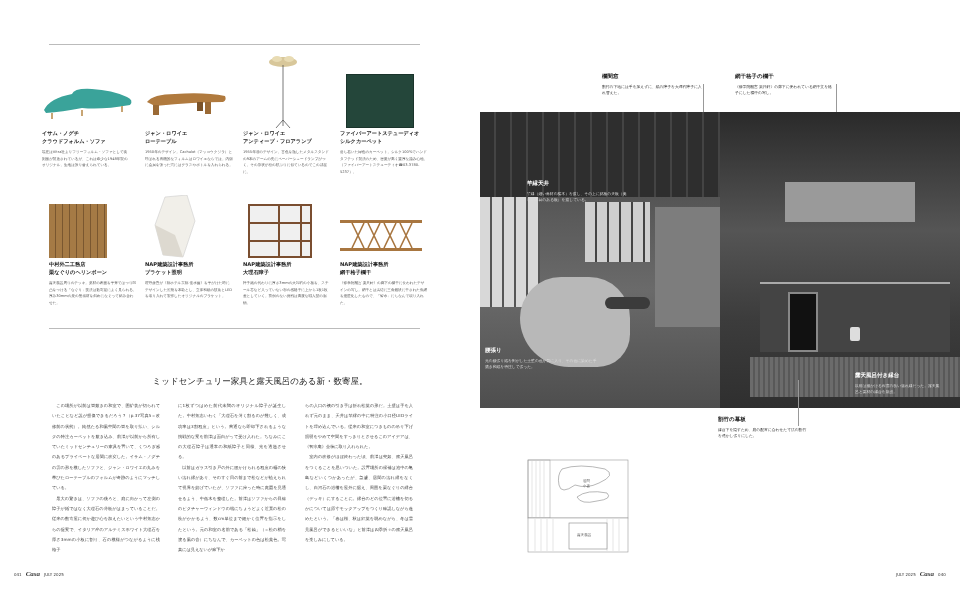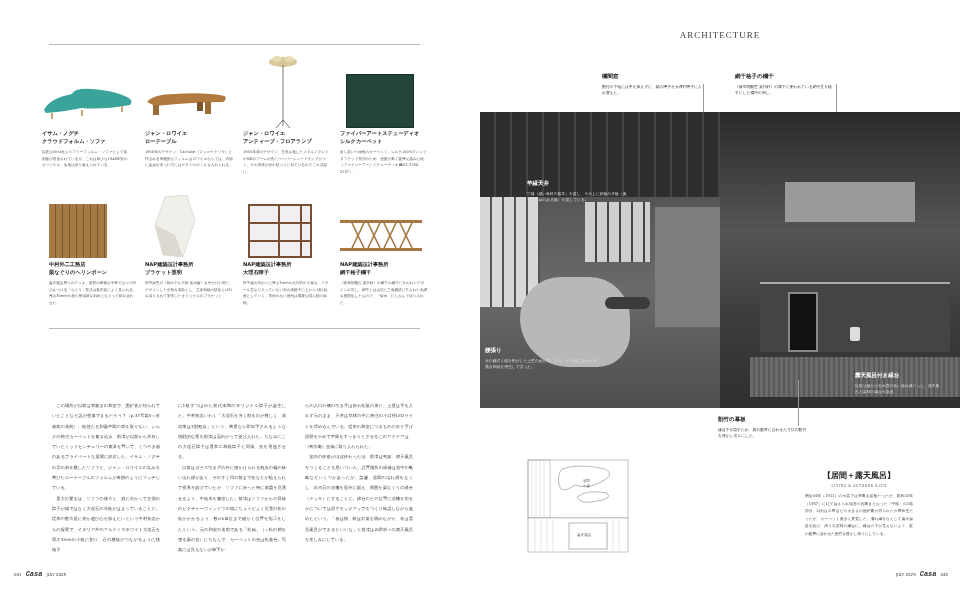--- a/index.html
+++ b/index.html
@@ -12,21 +12,21 @@
 .sec-title{position:absolute;font-family:"Liberation Serif",serif;font-size:9px;letter-spacing:1px;color:#444;text-align:center}
 .rule{position:absolute;height:1px;background:#bbb}
 .prod{position:absolute;width:88px}
 .prod .img{height:78px;position:relative}
 .prod .brand{font-size:5.2px;font-weight:bold;color:#222;line-height:7.5px;margin-top:2px}
 .prod .name{font-size:5.2px;font-weight:bold;color:#222;line-height:7.5px}
 .prod .desc{font-size:3.6px;line-height:6.7px;color:#555;margin-top:4px}
 .headline{position:absolute;left:40px;width:440px;top:376px;text-align:center;font-size:8.5px;color:#222}
 .body-col{position:absolute;top:401px;width:108px;font-size:4.2px;line-height:10.3px;color:#444;text-align:justify}
 .folio{position:absolute;font-size:4px;color:#333;display:flex;align-items:center;gap:4px}
-.logo{font-family:Liberation Mono, monospace;font-style:italic;font-weight:bold;font-size:7px}
+.logo{font-family:Liberation Serif, serif;font-style:italic;font-weight:bold;font-size:7px}
 .callout{position:absolute;font-size:3.8px;line-height:6.5px;color:#333}
 .callout .t{font-size:5.5px;font-weight:bold;color:#222;margin-bottom:4px}
 .callout.dark{color:#ddd}
 .callout.dark .t{color:#fff}
 .photo{position:absolute;overflow:hidden}
 .vline{position:absolute;width:1px;background:#999}
 </style>
 </head>
 <body>
 
@@ -115,37 +115,37 @@
           <path d="M12 19 L24 44 M24 19 L12 44 M28 19 L40 44 M40 19 L28 44 M44 19 L56 44 M56 19 L44 44 M60 19 L72 44 M72 19 L60 44" stroke="#a87640" stroke-width="1.6"></path>
         </svg>
     </div>
     <div class="brand">NAP建築設計事務所</div>
     <div class="name">網干格子欄干</div>
     <div class="desc">《修学院離宮 楽只軒》の廊下の欄干に使われたデザインの写し。網干とは浜辺に三角錐状に干された魚網を意匠化したもので、「智水」にちなんで取り入れた。</div>
   </div>
 
   <div class="rule" style="left:49px;width:371px;top:328px"></div>
 
+  <div class="headline">ミッドセンチュリー家具と露天風呂のある新・数寄屋。</div>
 
   <div class="body-col" style="left:52px;white-space:pre-line">　この場所が以前は畳敷きの和室で、囲炉裏が切られていたことなど誰が想像できるだろう？（p.37写真5＝改修前の状態）。純然たる和風空間の畳を取り払い、シルクの特注カーペットを敷き込み、前澤が以前から所有していたミッドセンチュリーの家具を置いて、くつろぎ感のあるプライベートな居間に改変した。イサム・ノグチの雲の形を模したソファと、ジャン・ロワイエの丸みを帯びたローテーブルのフォルムが奇跡のようにマッチしている。
 　最大の驚きは、ソファの後ろと、庭に向かって左側の障子が紙ではなく大理石の薄板がはまっていることだ。従来の数寄屋に何か遊び心を加えたいという中村拓志からの提案で、イタリア産のアルテミスホワイト大理石を厚さ3mmの小板に割り、石の模様がつながるように桟格子</div>
   <div class="body-col" style="left:178px;white-space:pre-line">に1枚ずつはめた前代未聞のオリジナル障子が誕生した。中村拓志いわく「大理石を薄く割るのが難しく、成功率は3割程度」という。普通なら即却下されるような挑戦的な案を前澤は面白がって受け入れた。ちなみにこの大理石障子は通常の和紙障子と同様、光を透過させる。
 　以前はガラス引き戸の外に腰かけられる程度の幅の狭い濡れ縁があり、そのすぐ目の前まで松などが植えられて視界を妨げていたが、ソファに座った時に庭園を見通せるよう、中低木を整理した。前澤はソファからの目線のピクチャーウィンドウの端にちょうどよく近景の松の枝がかかるよう、数cm単位まで細かく位置を指示をしたという。元の和室の名前である「松籟」（＝松の梢を渡る風の音）にちなんで、カーペットの色は松葉色。写真には見えないが廊下か</div>
   <div class="body-col" style="left:305px;white-space:pre-line">らの入口の襖の引き手は折れ松葉の形だ。土壁は手を入れず元のまま、天井は竿縁の中に特注の小口径LEDライトを埋め込んでいる。従来の和室につきものの吊り下げ照明をやめて空間をすっきりとさせるこのアイデアは、《智水庵》全棟に取り入れられた。
 　室内の改修がほぼ終わった頃、前澤は突如、露天風呂をつくることを思いついた。設置場所の候補は池中の亀島などいくつかあったが、急遽、居間の濡れ縁をなくし、白河石の浴槽を屋外に据え、周囲を栗なぐりの縁台（デッキ）にすることに。縁台のどの位置に浴槽を切るかについては原寸モックアップをつくり確認しながら進めたという。「春は桜、秋は紅葉を眺めながら、冬は雪見風呂ができるといいな」と前澤は四季折々の露天風呂を楽しみにしている。</div>
 
   <div class="folio" style="left:14px;top:570px">
     <span>041</span>
     <span class="logo">Casa</span>
     <span>JULY 2025</span>
   </div>
 </div>
 
 <div class="page right">
-  <div class="sec-title serif" style="left:120px;width:240px;top:30px">ARCHITECTURE</div>
 
   <div class="callout" style="left:122px;top:73px;width:100px">
     <div class="t">欄間窓</div>
     <div>割竹の下地には手を加えずに、紙の障子を大理石障子に入れ替えた。</div>
   </div>
   <div class="vline" style="left:223px;top:84px;height:30px"></div>
 
   <div class="callout" style="left:255px;top:73px;width:100px">
     <div class="t">網干格子の欄干</div>
     <div>《修学院離宮 楽只軒》の廊下に使われている網干文を格子にした欄干の写し。</div>
@@ -209,24 +209,19 @@
           <line x1="86" y1="60" x2="86" y2="92"></line>
           <line x1="92" y1="60" x2="92" y2="92"></line>
         </g>
       <rect x="42" y="64" width="38" height="26" fill="#fff" stroke="#888" stroke-width="0.6"></rect>
     </svg>
     <div style="position:absolute;left:56px;top:20px;font-size:3.4px;line-height:5px;white-space:pre-line;color:#555">居間
 小書</div>
     <div style="position:absolute;left:50px;top:74px;font-size:3.6px;color:#555">露天風呂</div>
   </div>
 
-  <div style="position:absolute;left:325px;top:470px;width:108px">
-    <div style="font-size:8px;font-weight:bold;color:#222;text-align:center">【居間＋露天風呂】</div>
-    <div class="serif" style="font-size:3.4px;letter-spacing:0.6px;color:#555;text-align:center;margin-top:3px">LIVING &amp; OUTDOOR BATH</div>
-    <div style="font-size:3.7px;line-height:7.5px;color:#444;margin-top:5px;text-align:justify">明治44年（1911）の写真では茅葺き屋根だったが、昭和32年（1957）に建て替えられ現在の瓦葺きとなった「中棟」の1階部分。以前は半畳ほどの大きさの囲炉裏が切られた六畳和室だったが、カーペット敷きに変更した。濡れ縁をなくして露天風呂を設け、周りを栗材の縁台に。縁台の下が見えないよう、庭の配置に合わせた割竹を透かし張りにしている。</div>
-  </div>
 
   <div class="folio" style="left:416px;top:570px">
     <span>JULY 2025</span>
     <span class="logo">Casa</span>
     <span>040</span>
   </div>
 </div>
 
 </body></html>

